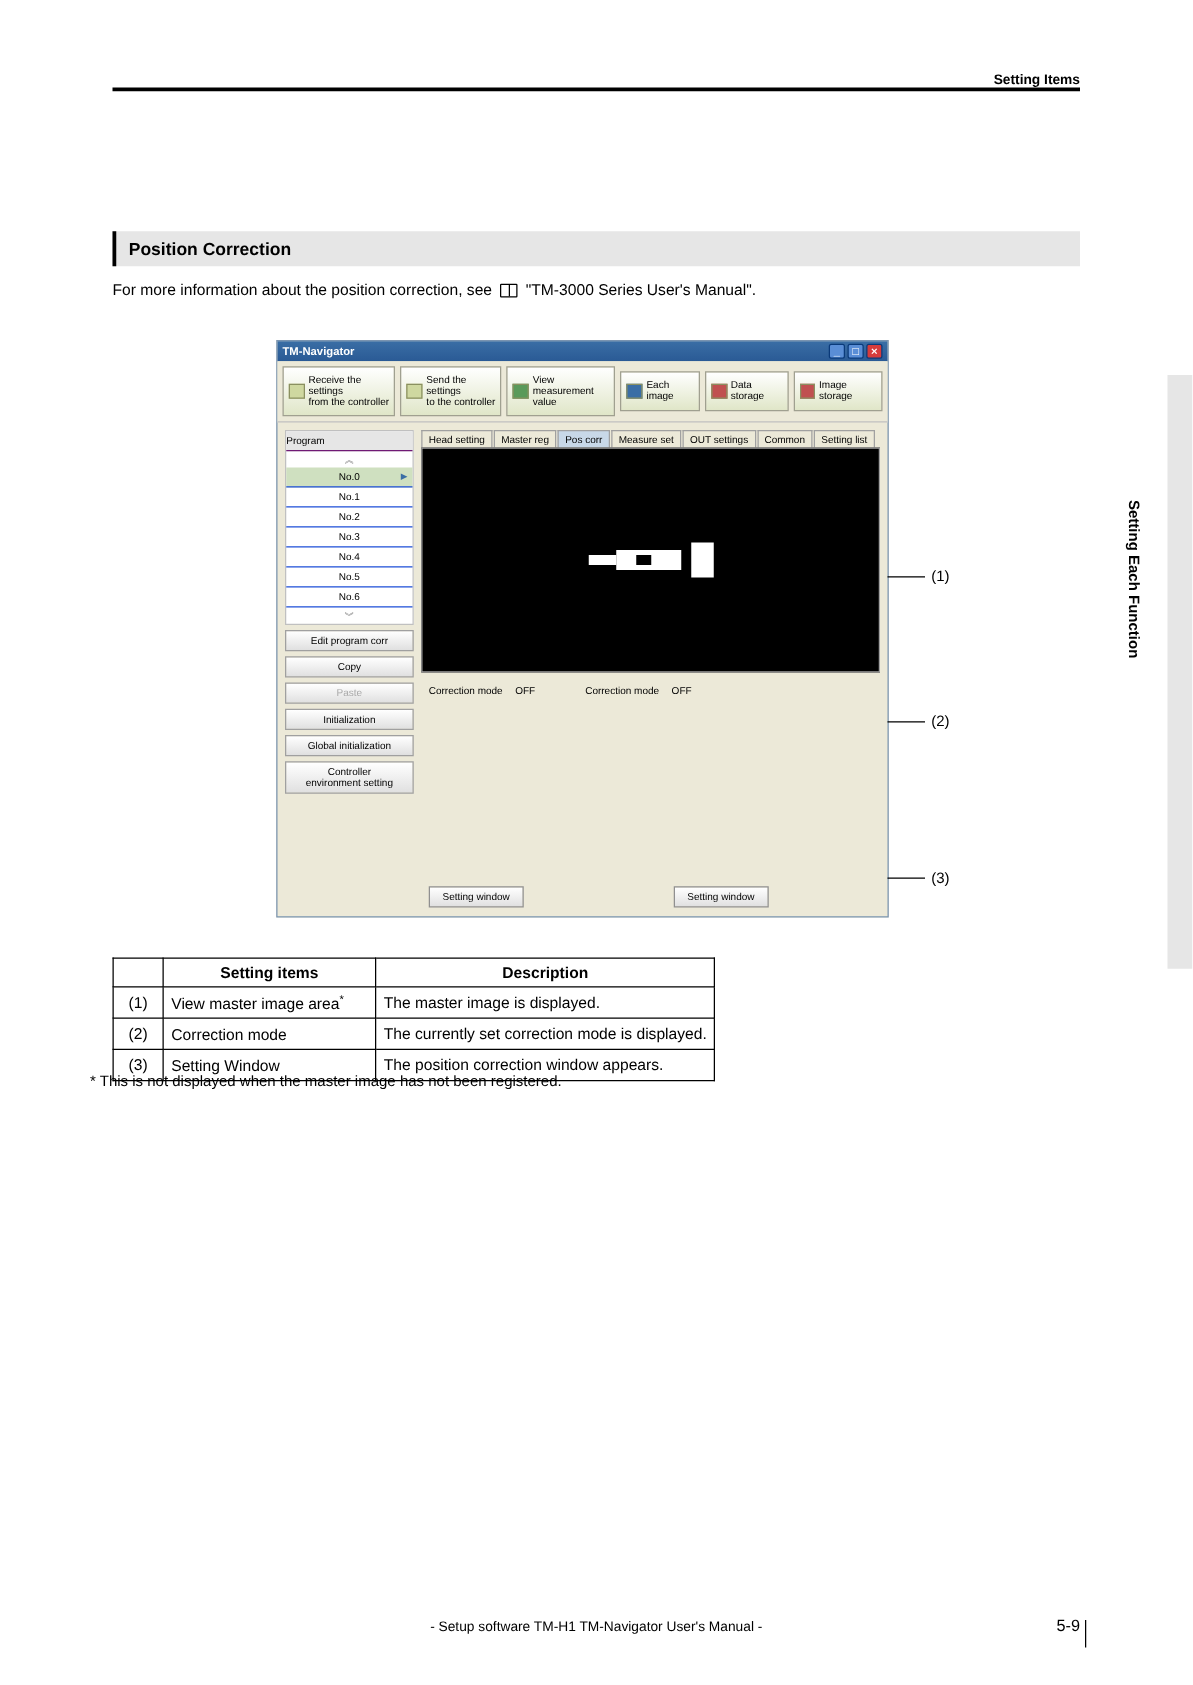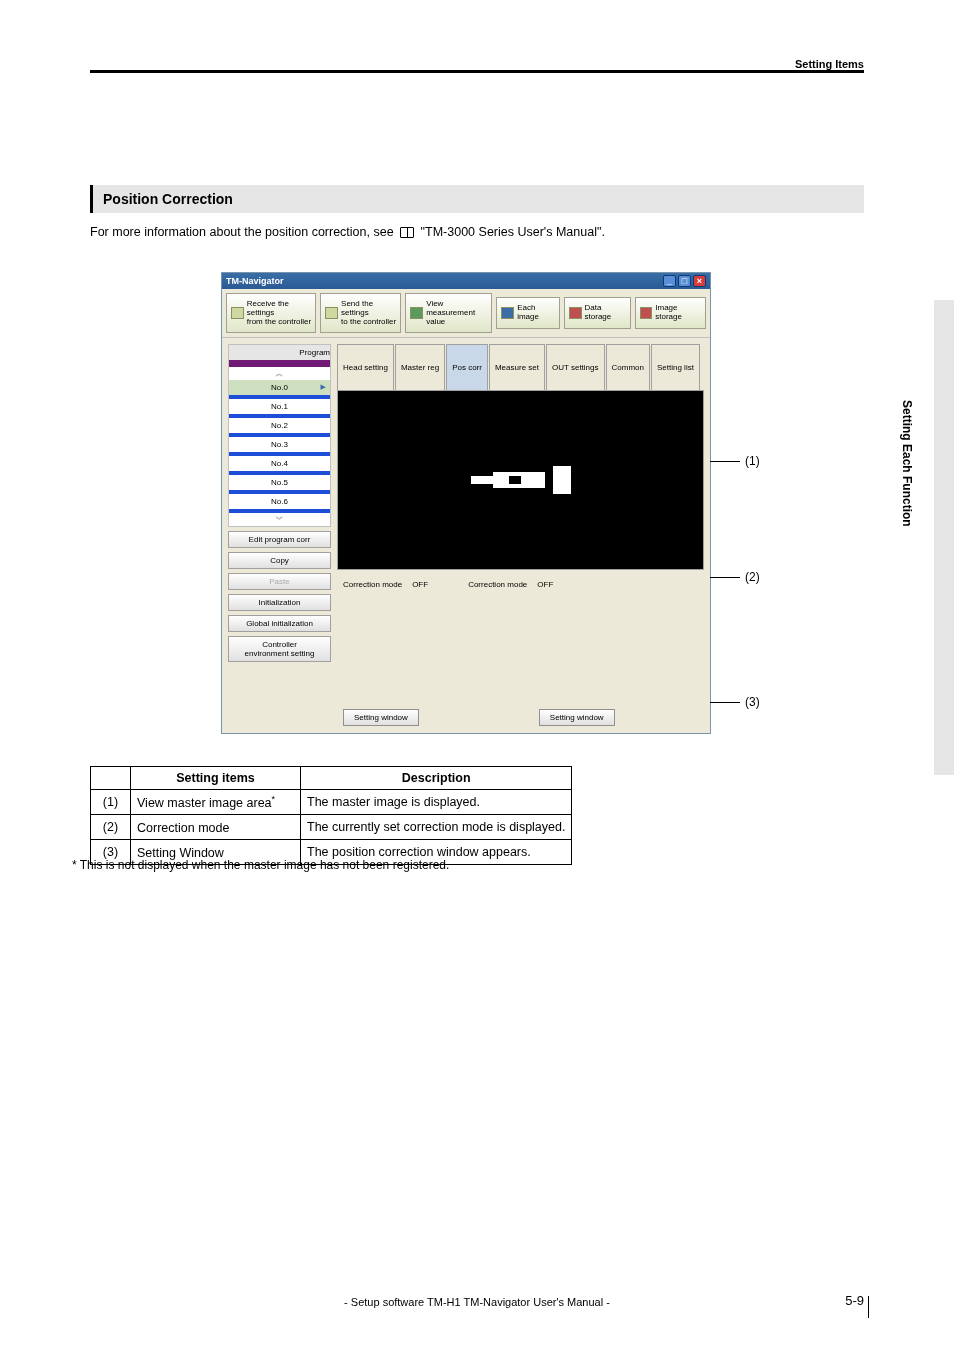--- a/index.html
+++ b/index.html
@@ -106,30 +106,30 @@
     border: 1px solid #a0a090;
     line-height: 1.1;
   }
   .tbtn .ic { width: 14px; height: 12px; background:#cfd8a0; border:1px solid #8a9060; display:inline-block; }
   .tbtn .ic.blue { background:#3a6ea5; }
   .tbtn .ic.red { background:#c05050; }
   .tbtn .ic.green { background:#5a9a5a; }
   .shot-body { display:flex; height: calc(100% - 16px - 18px - 28px); }
   .left-col { width: 115px; padding: 6px; display:flex; flex-direction:column; gap:4px; }
   .panel { background:#fff; border:1px solid #c0c0c0; }
-  .panel-head { background:#e6e6e6; font-size:8px; text-align:right; padding:3px 0; border-bottom:7px solid #701a75; }
+  .panel-head { background:#e6e6e6; font-size:8px; text-align:left; padding:3px 0; border-bottom:1px solid #701a75; }
   .sc { text-align:center; padding:1px; color:#888; }
-  .prog-item { text-align:center; padding:3px 16px; font-size:8px; border-bottom:4px solid #1d4ed8; }
+  .prog-item { text-align:center; padding:3px 16px; font-size:8px; border-bottom:1px solid #1d4ed8; }
   .prog-item.active { background:#cfe0c0; position:relative; }
   .prog-item.active::after { content:"▶"; position:absolute; right:4px; color:#3a6ea5; font-size:7px; }
   .lbtn { background:linear-gradient(#fff,#e0e0e0); border:1px solid #a0a0a0; font-size:8px; text-align:center; padding:3px 0; }
   .lbtn.dis { color:#aaa; }
   .right-col { flex:1; padding:6px 6px 6px 0; display:flex; flex-direction:column; }
   .tabs { display:flex; font-size:8px; }
-  .tab { padding:18px 5px; border:1px solid #a0a0a0; border-bottom:none; background:#ece9d8; margin-right:1px; }
+  .tab { padding:2px 5px; border:1px solid #a0a0a0; border-bottom:none; background:#ece9d8; margin-right:1px; }
   .tab.active { background:#c8d8e8; }
   .img-area { flex:0 0 180px; background:#000; border:1px solid #a0a0a0; display:flex; align-items:center; justify-content:center; }
   .silhouette { width: 100px; height: 48px; position:relative; }
   .silhouette .body { position:absolute; left:22px; top:16px; width:52px; height:16px; background:#fff; }
   .silhouette .head { position:absolute; right:0; top:10px; width:18px; height:28px; background:#fff; }
   .silhouette .tail { position:absolute; left:0; top:20px; width:22px; height:8px; background:#fff; }
   .silhouette .cut { position:absolute; left:38px; top:20px; width:12px; height:8px; background:#000; }
   .mode-row { display:flex; gap:40px; padding:10px 6px; font-size:8px; }
   .mode-row .grp { display:flex; gap:10px; align-items:center; }
   .swrow { display:flex; gap:120px; padding:4px 6px; margin-top:auto; }

